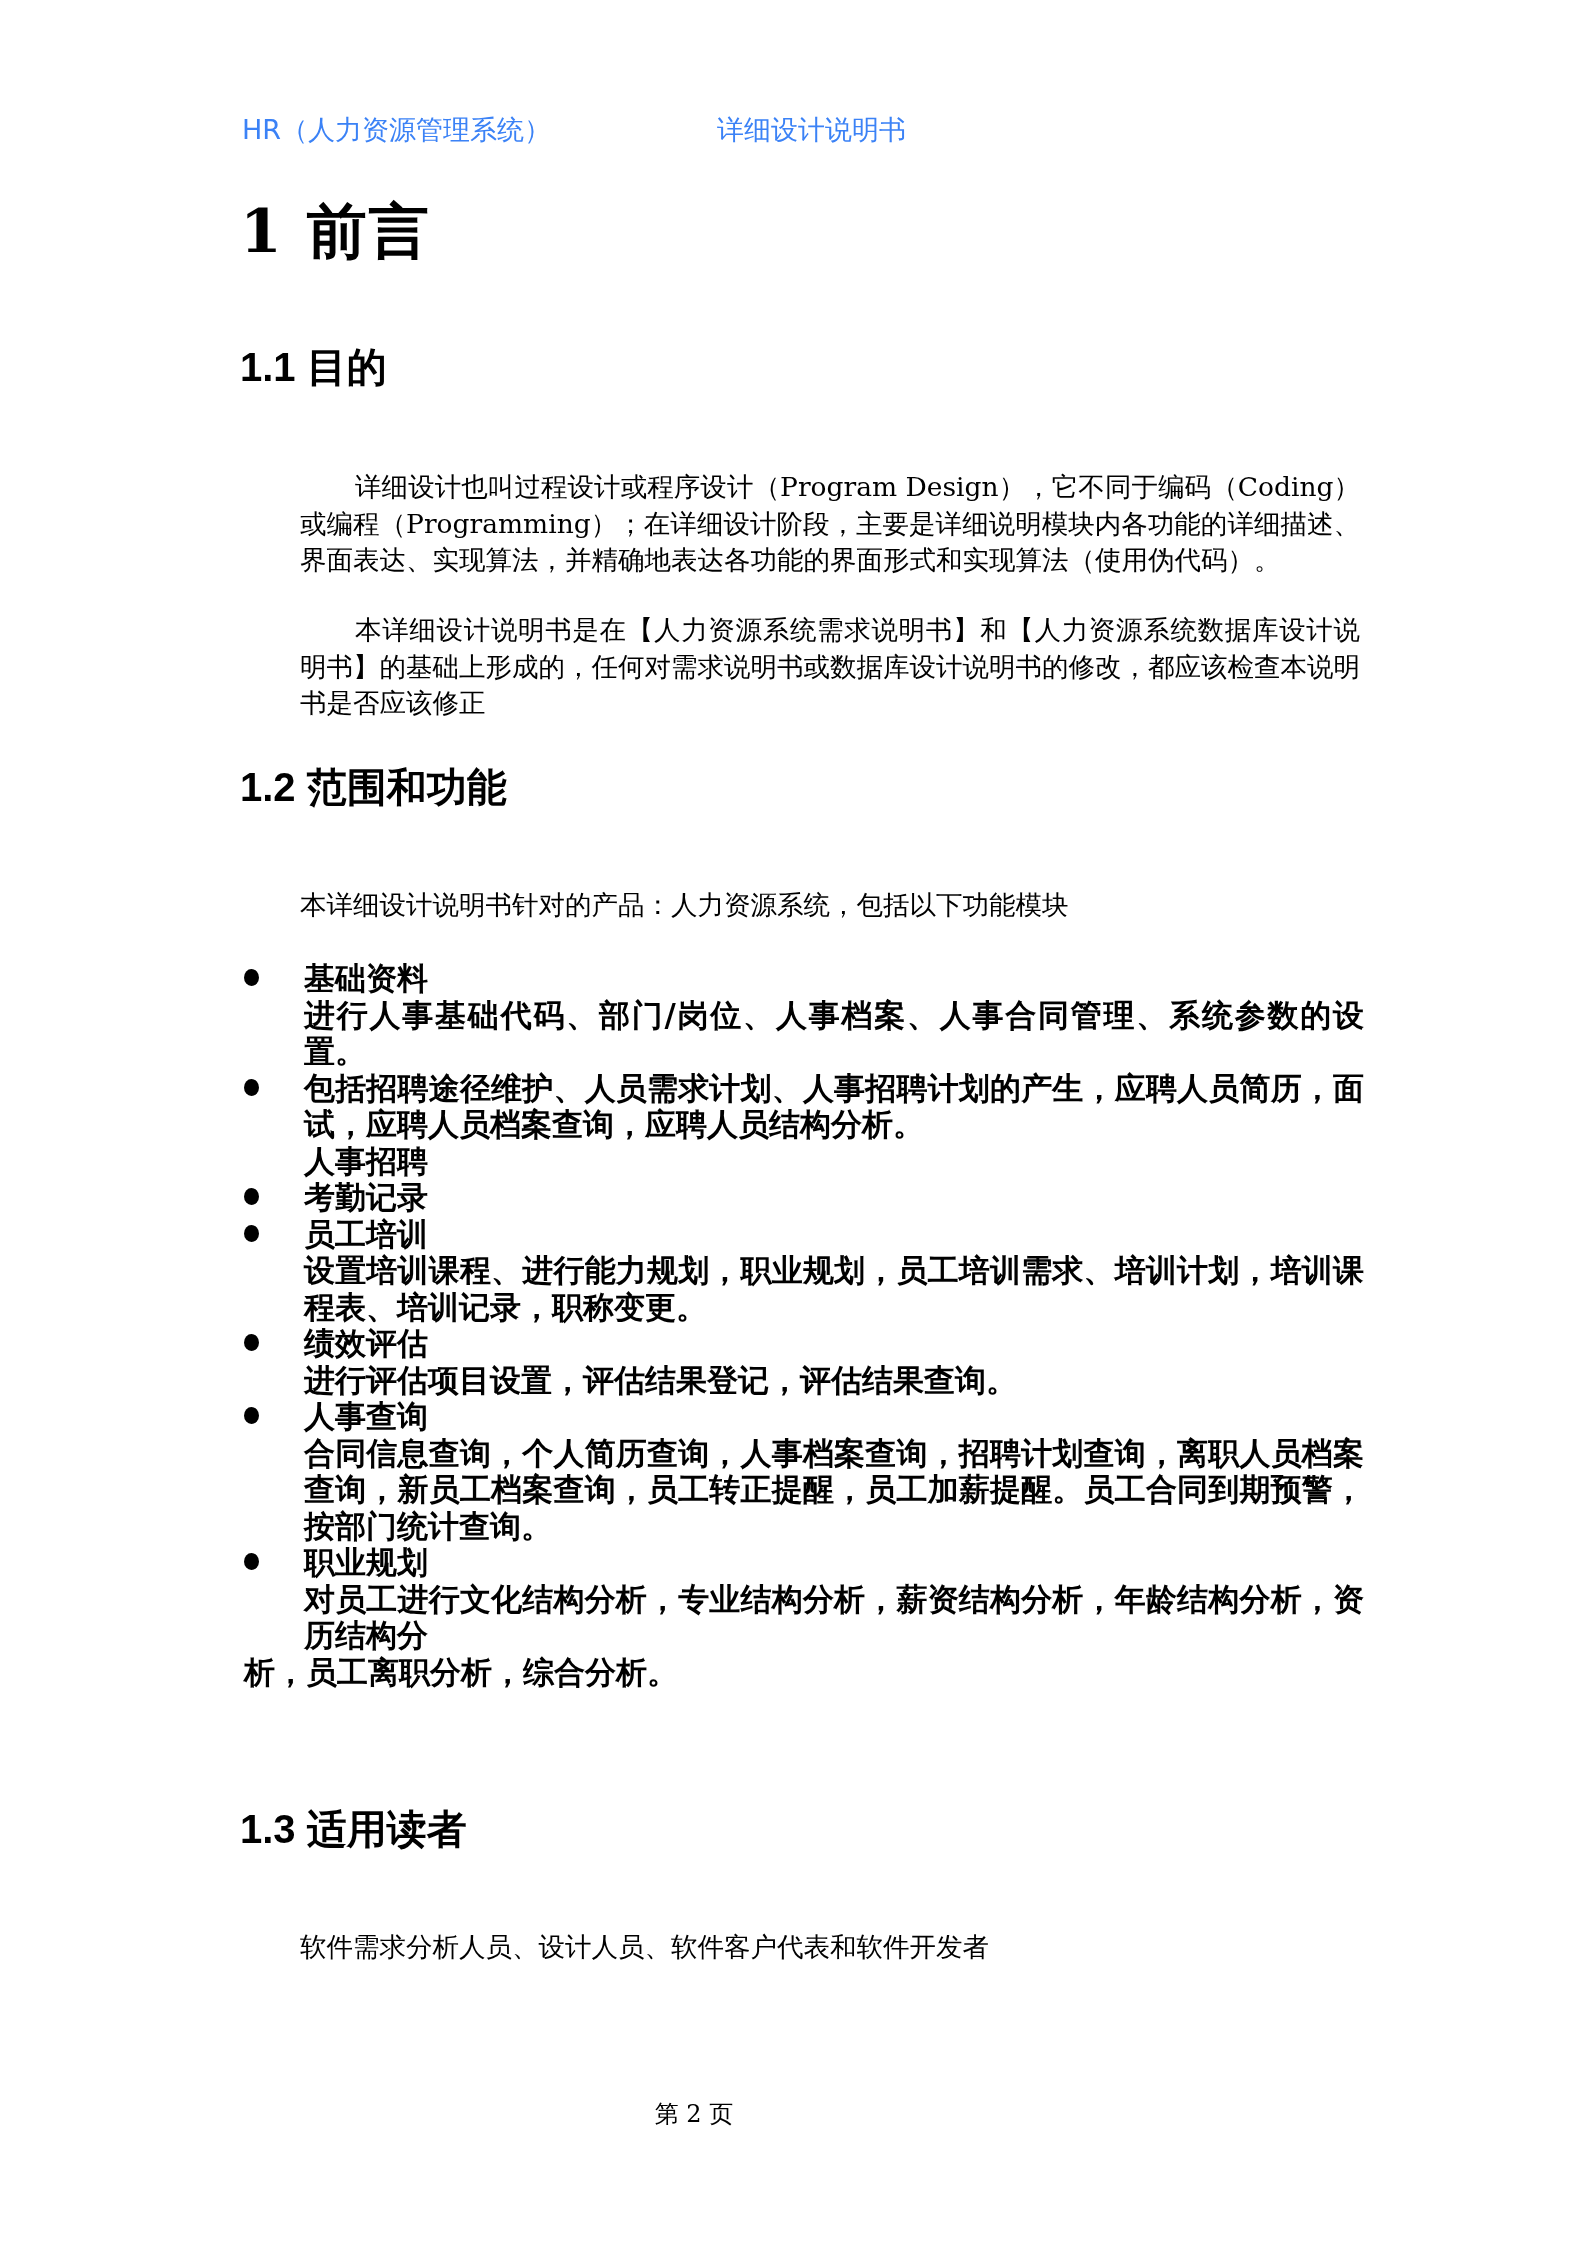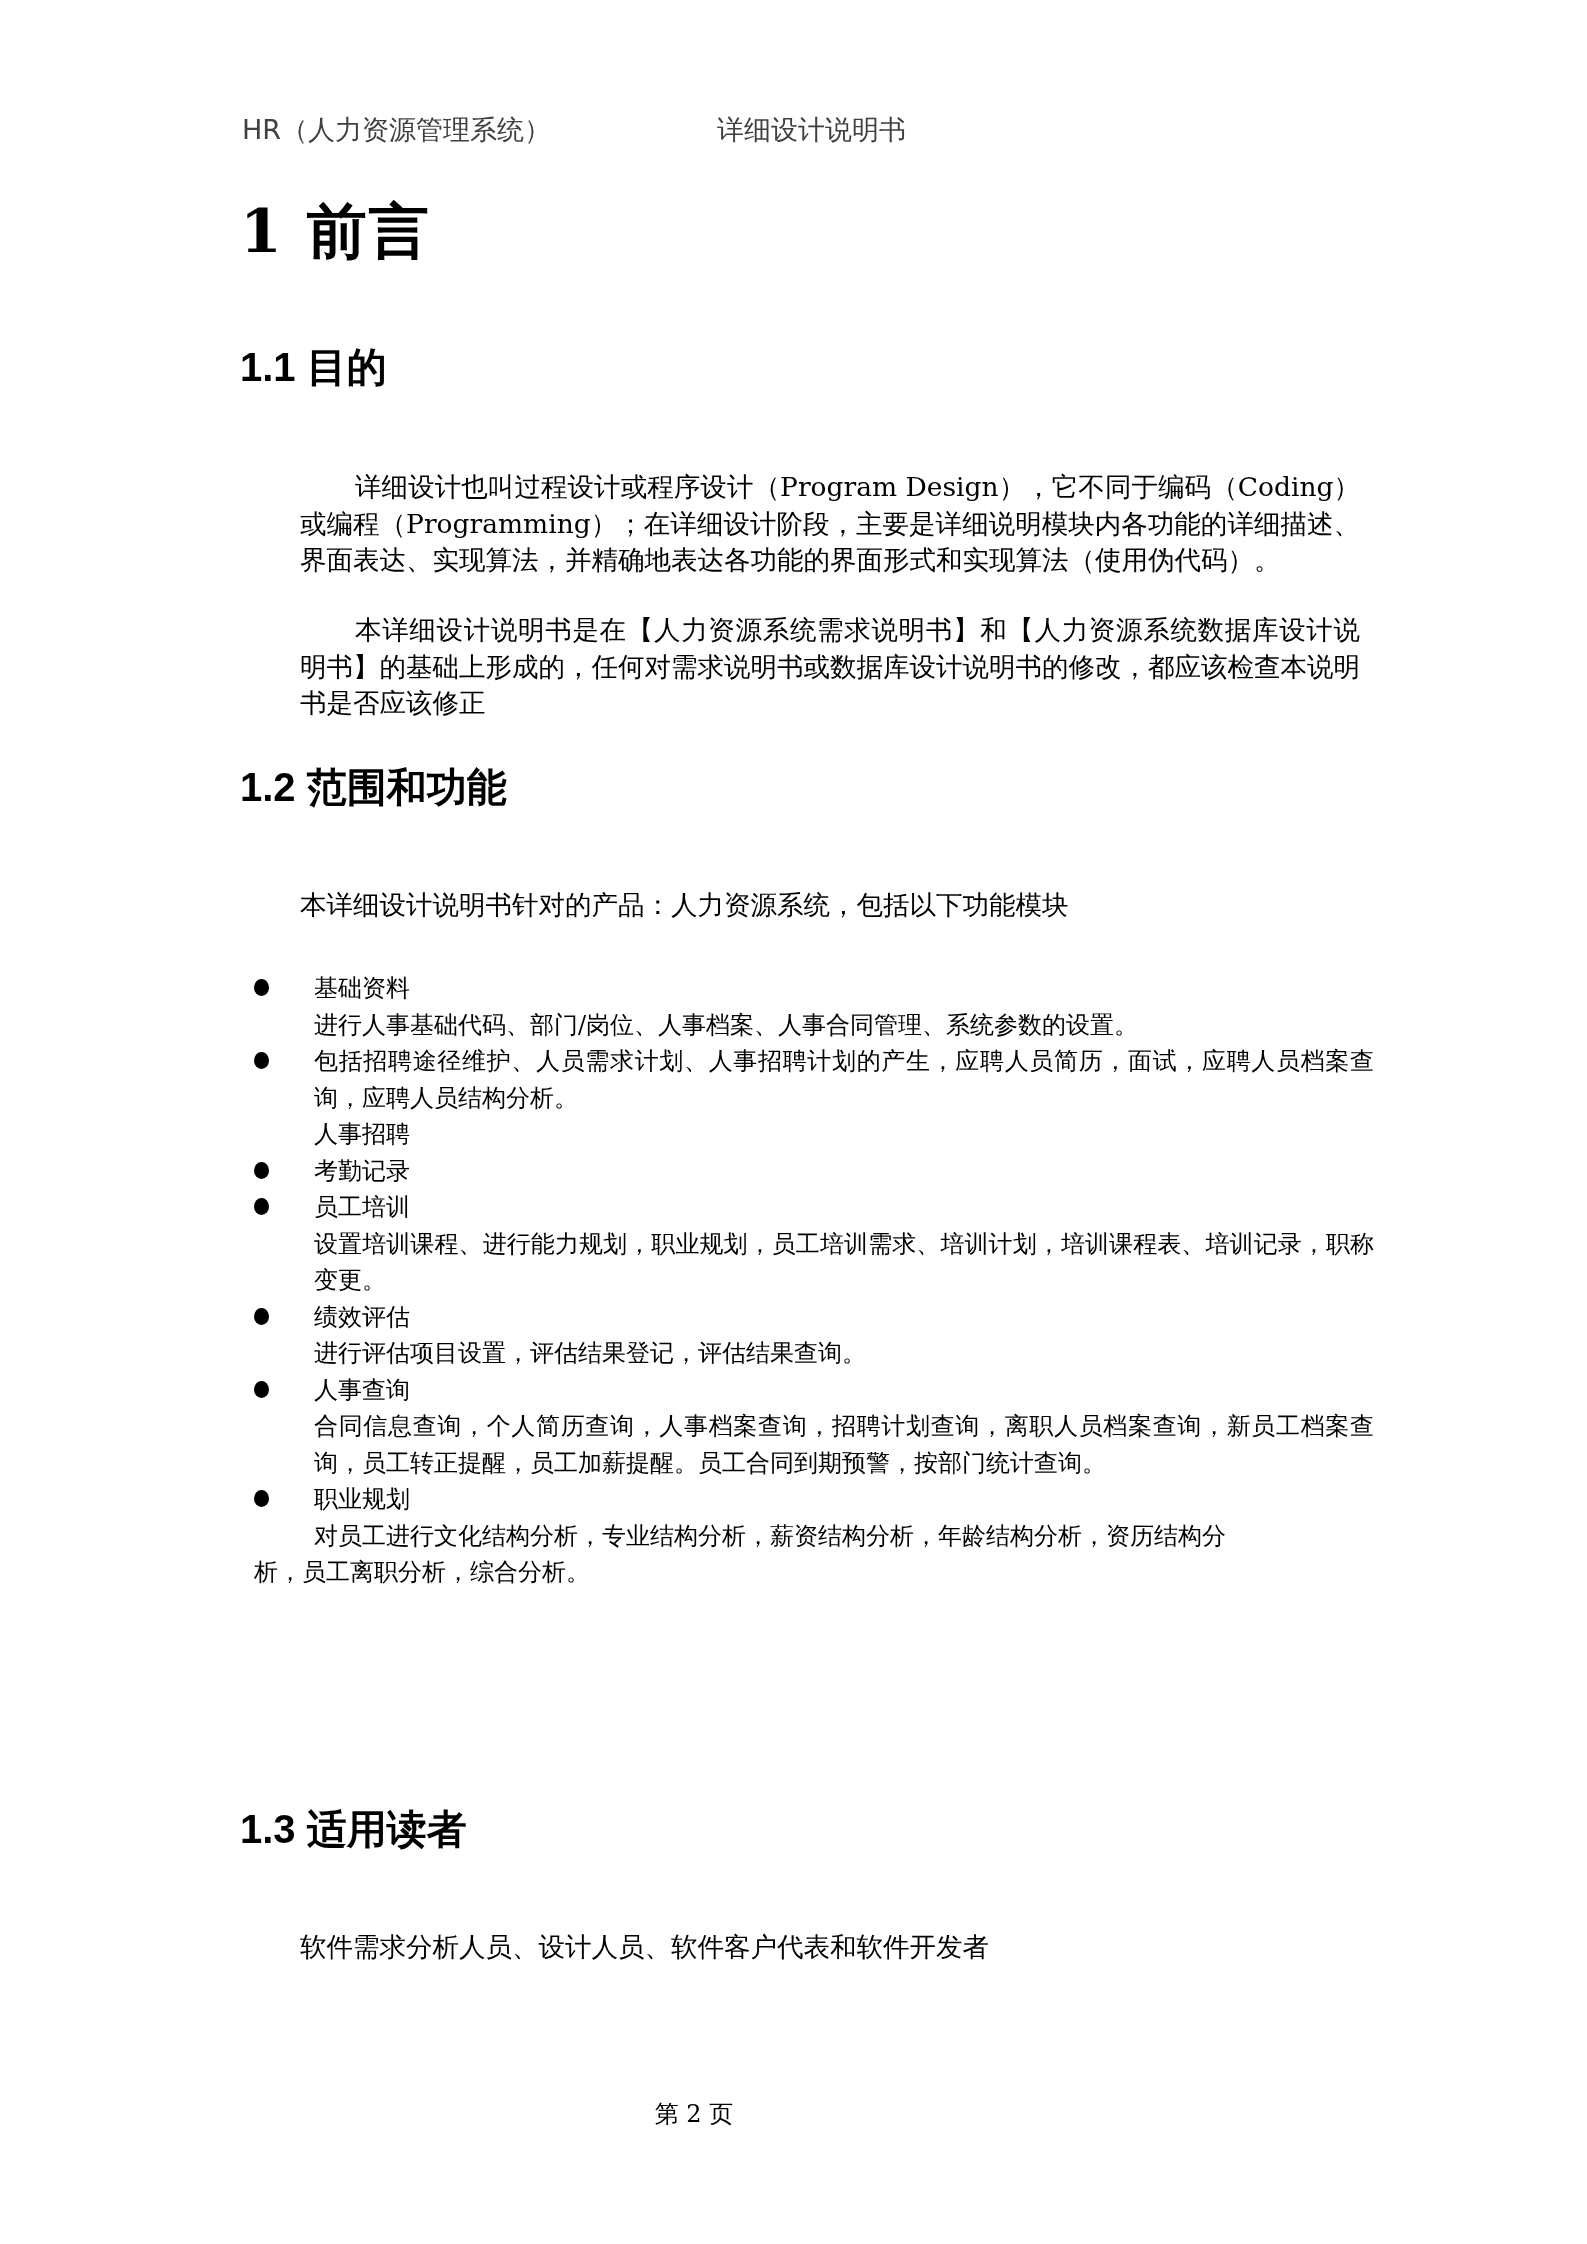--- a/index.html
+++ b/index.html
@@ -1,23 +1,23 @@
 <!DOCTYPE html>
 <html><head>
 <meta charset="utf-8">
 <style>
   html, body { margin: 0; padding: 0; background: #ffffff; }
   body { width: 1587px; height: 2244px; position: relative; overflow: hidden; color: #000; font-family: "DejaVu Serif", "Liberation Serif", serif; }
   .abs { position: absolute; }
-  .hdr { top: 112px; font-family: "DejaVu Sans", "Liberation Sans", sans-serif; font-size: 27px; color: #404040; }
+  .hdr { top: 112px; font-family: "DejaVu Sans", "Liberation Sans", sans-serif; font-size: 27px; color: #3b82f6; }
   .h1 { left: 240px; top: 192px; font-size: 60px; font-weight: bold; font-family: "DejaVu Serif", "Liberation Serif", serif; letter-spacing: 2px; }
   .h2 { left: 240px; font-size: 40px; font-weight: bold; font-family: "Liberation Sans", "DejaVu Sans", sans-serif; }
   .body { left: 300px; width: 1060px; font-size: 26.5px; line-height: 36.5px; text-align: justify; text-align-last: left; }
   .indent { text-indent: 55px; }
-  .blist { position: absolute; left: 240px; top: 956px; width: 1120px; margin: 14px; padding: 0; list-style: none; font-size: 24px; line-height: 36.5px; }
+  .blist { position: absolute; left: 240px; top: 956px; width: 1120px; margin: 4px; padding: 0; list-style: none; font-size: 31px; line-height: 36.5px; font-weight: bold; }
   .blist li { position: relative; padding-left: 60px; }
   .bullet { position: absolute; left: 0; top: 9px; width: 15px; height: 17px; border-radius: 50%; background: #000; }
   .desc { display: block; text-align: justify; text-align-last: left; }
   .wrap-out { margin-left: -60px; padding-left: 0; text-indent: 0; }
   .pagenum { left: 0; width: 1388px; text-align: center; top: 2098px; font-size: 24px; }
 </style>
 </head>
 <body>
 
 <div class="abs hdr" style="left:242px;">HR（人力资源管理系统）</div>

